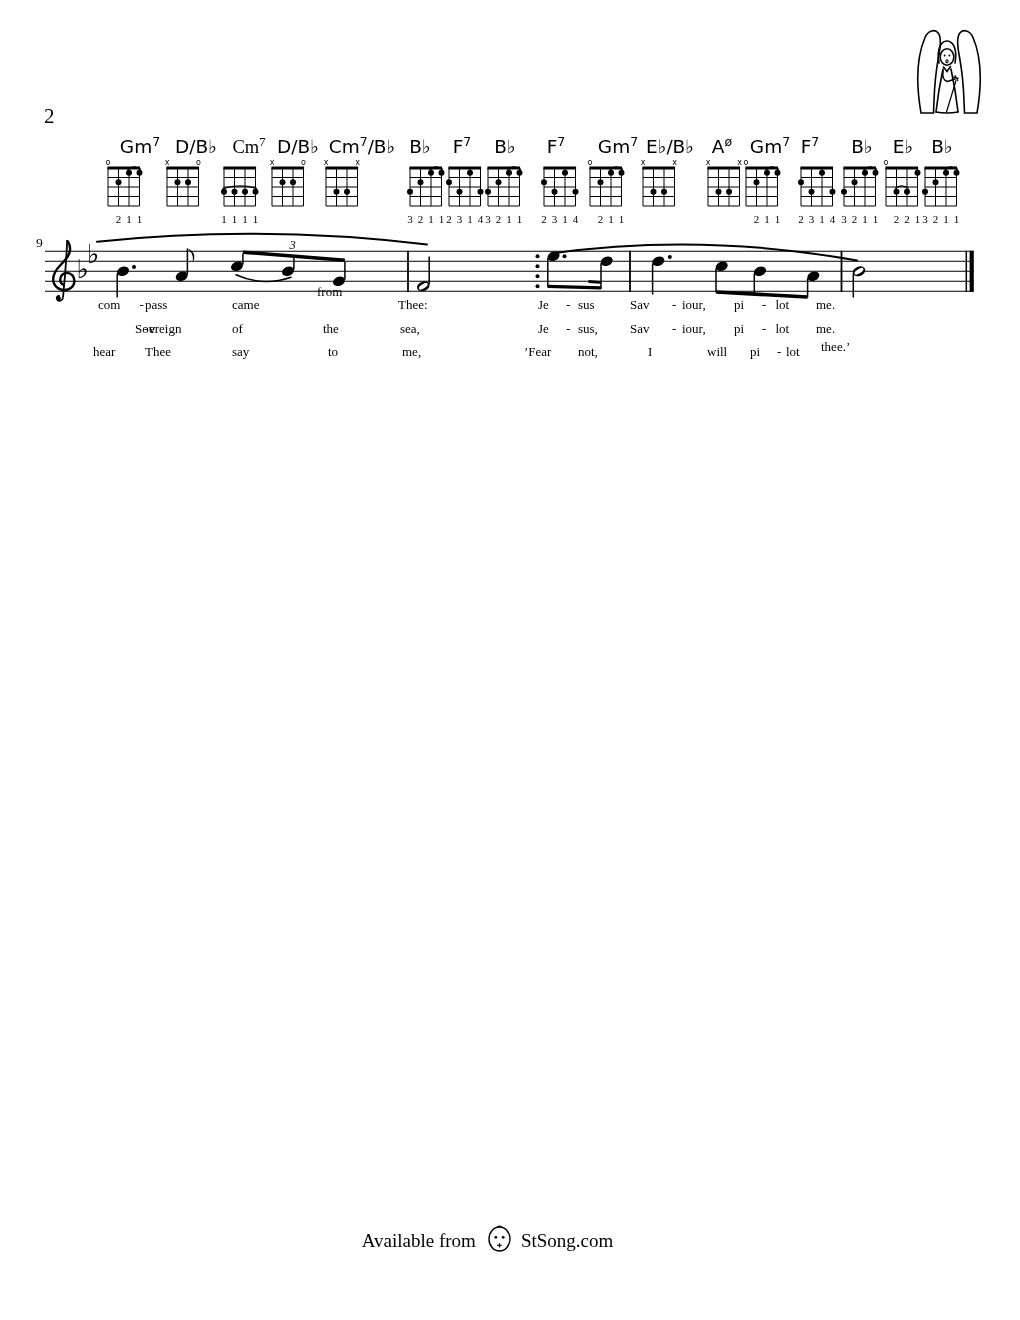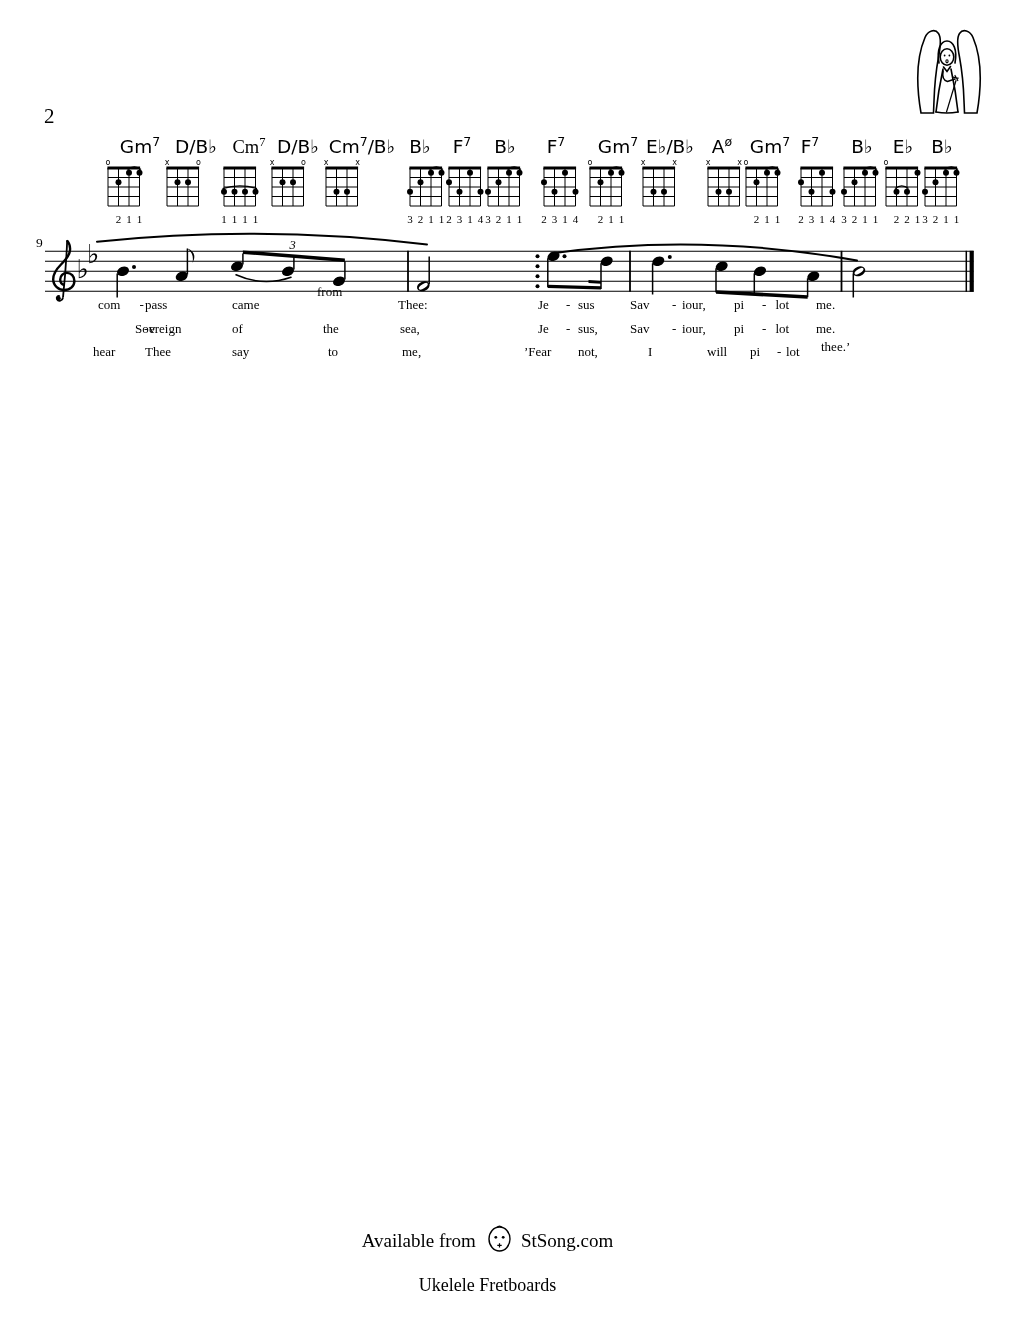--- a/index.html
+++ b/index.html
@@ -513,15 +513,14 @@
 
   <div class="footer-line" id="footer-line1">
     <span>Available from</span><span id="stsong-icon-wrap"><svg width="31" height="30" viewBox="0 0 31 30" fill="none" stroke="#000" stroke-width="1.4">
         <ellipse cx="15.5" cy="15" rx="10.5" ry="12"></ellipse>
         <path d="M13,3.4 Q15.5,0.8 18,3.4"></path>
         <circle cx="11.8" cy="13.3" r="1.4" fill="#000" stroke="none"></circle>
         <circle cx="19.2" cy="13.3" r="1.4" fill="#000" stroke="none"></circle>
         <path d="M15.5,19.2 L15.5,23.6 M13.3,21.4 L17.7,21.4" stroke-width="1.2"></path>
       </svg></span><span>StSong.com</span>
   </div>
-  <div class="footer-line" id="footer-line3">Ukelele Fretboards</div>
 
 </div>
 
 </body></html>

